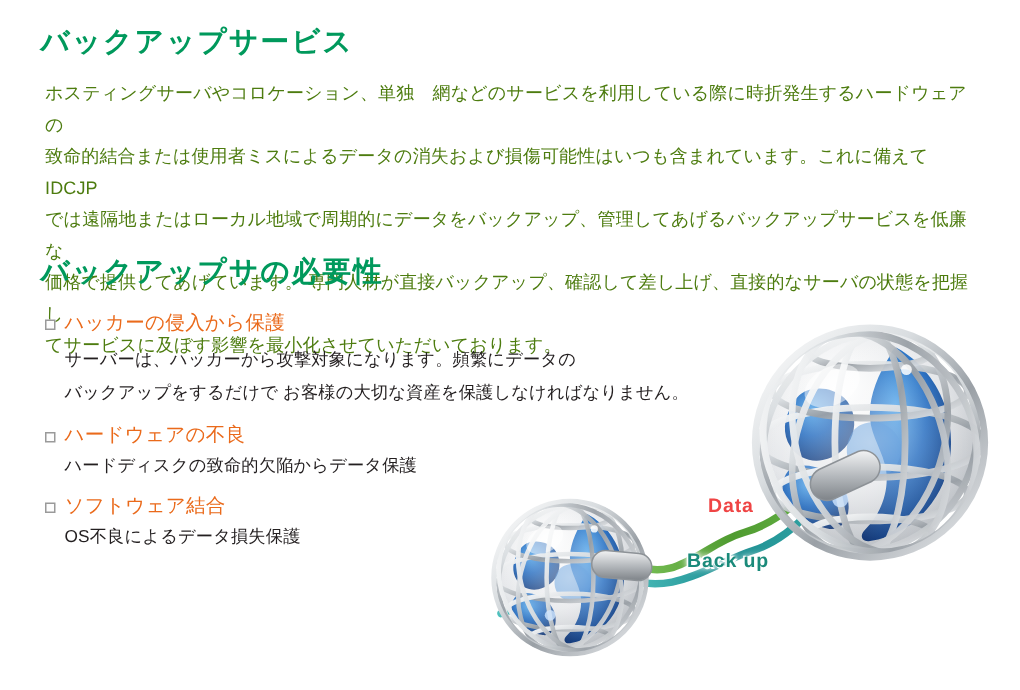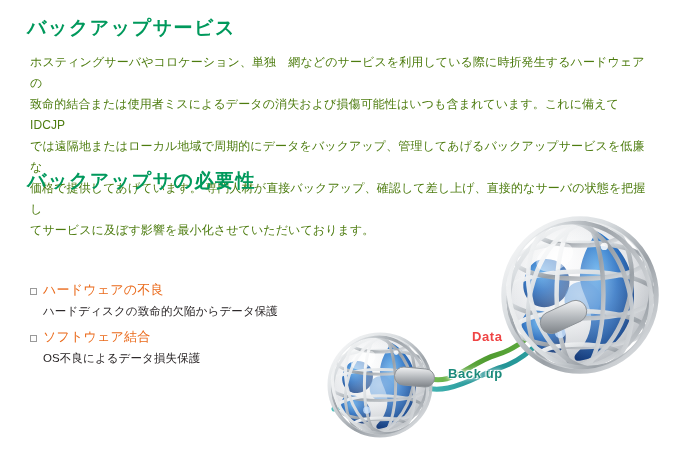--- a/index.html
+++ b/index.html
@@ -57,39 +57,49 @@
   
   .artwork{position:absolute;left:300px;top:195px;width:380px;height:265px;}
   .artwork svg{display:block;}
 
   .cable-label{
     position:absolute;font-size:13px;font-weight:700;
     letter-spacing:0.6px;white-space:nowrap;
     text-shadow:0 0 3px #fff,0 0 5px #fff,0 0 7px #fff,1px 1px 0 #fff,-1px -1px 0 #fff;
   }
   #label-data{left:472px;top:329px;color:#ef4444;}
-  #label-backup{left:448px;top:366px;color:#1a8a7a;}
+  #label-backup{left:458px;top:366px;color:#1a8a7a;}
 </style>
 </head>
 <body>
 
 <div class="page">
 
   <div class="h-green" id="title-main">バックアップサービス</div>
 
   <div class="intro">
     <p>ホスティングサーバやコロケーション、単独　網などのサービスを利用している際に時折発生するハードウェアの</p>
     <p>致命的結合または使用者ミスによるデータの消失および損傷可能性はいつも含まれています。これに備えてIDCJP</p>
     <p>では遠隔地またはローカル地域で周期的にデータをバックアップ、管理してあげるバックアップサービスを低廉な</p>
     <p>価格で提供してあげています。 専門人材が直接バックアップ、確認して差し上げ、直接的なサーバの状態を把握し</p>
     <p>てサービスに及ぼす影響を最小化させていただいております。</p>
   </div>
 
   <div class="h-green" id="title-sub">バックアップサの必要性</div>
 
+  <div class="bullet-block" id="block-0">
+    <div class="bullet-head">
+      <span class="sq-icon"></span>
+      <span>ハッカーの侵入から保護</span>
+    </div>
+    <div class="bullet-body">
+      <div class="bullet-line">サーバーは、ハッカーから攻撃対象になります。頻繁にデータの</div>
+      <div class="bullet-line">バックアップをするだけで お客様の大切な資産を保護しなければなりません。</div>
+    </div>
+  </div>
 
   <div class="bullet-block" id="block-1">
     <div class="bullet-head">
       <span class="sq-icon"></span>
       <span>ハードウェアの不良</span>
     </div>
     <div class="bullet-body">
       <div class="bullet-line">ハードディスクの致命的欠陥からデータ保護</div>
     </div>
   </div>

